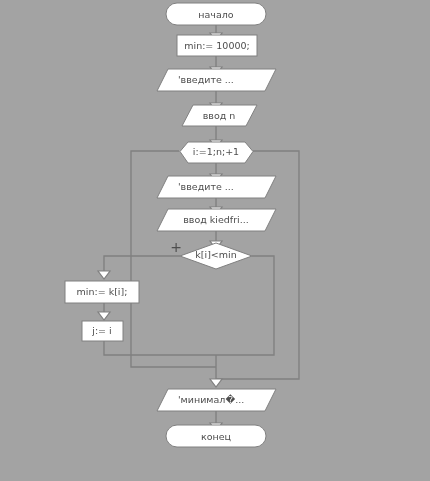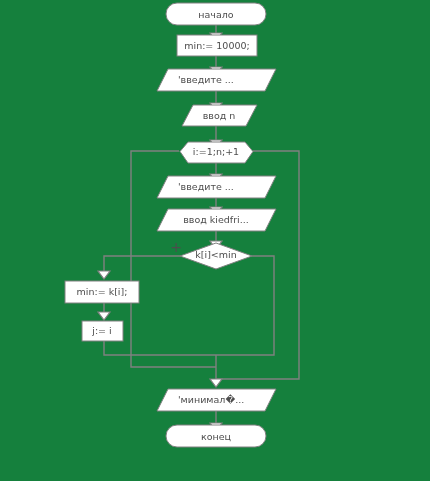--- a/index.html
+++ b/index.html
@@ -10,21 +10,21 @@
   body {
     width: 430px;
     height: 481px;
     font-family: "DejaVu Sans", sans-serif;
     overflow: hidden;
   }
   #flowchart-root {
     position: relative;
     width: 430px;
     height: 481px;
-    background: #15803d;
+    background: #a3a3a3;
   }
   svg#flow-svg {
     display: block;
     width: 430px;
     height: 481px;
   }
   .shape-outline {
     fill: #ffffff;
     stroke: #808080;
     stroke-width: 1;

